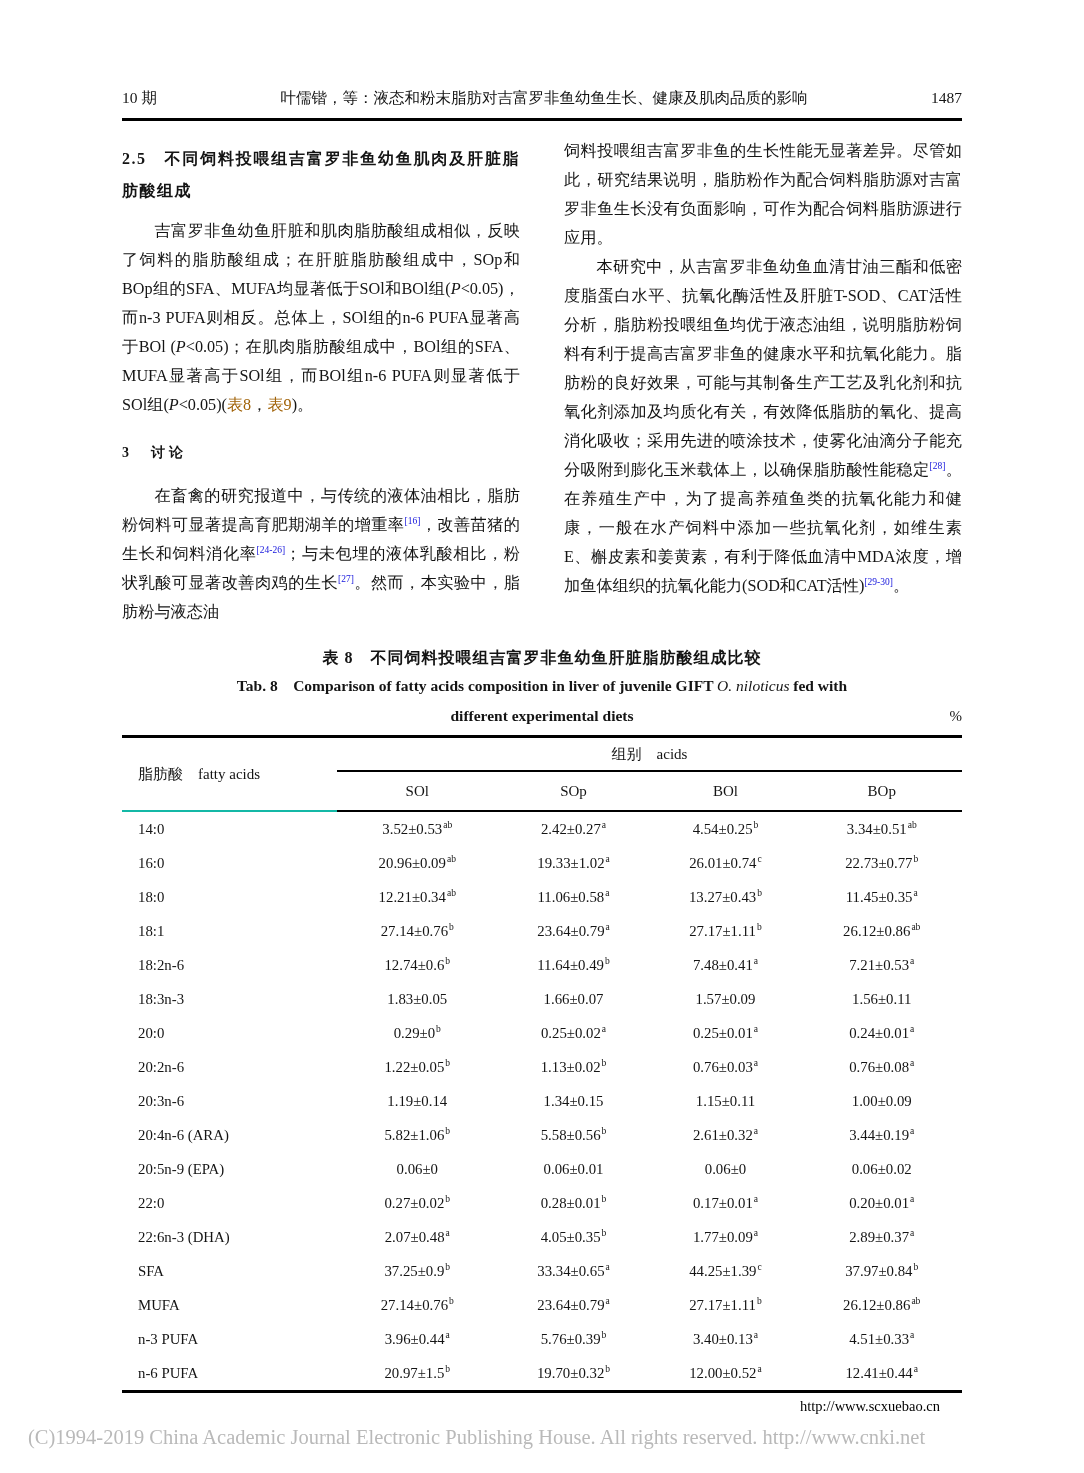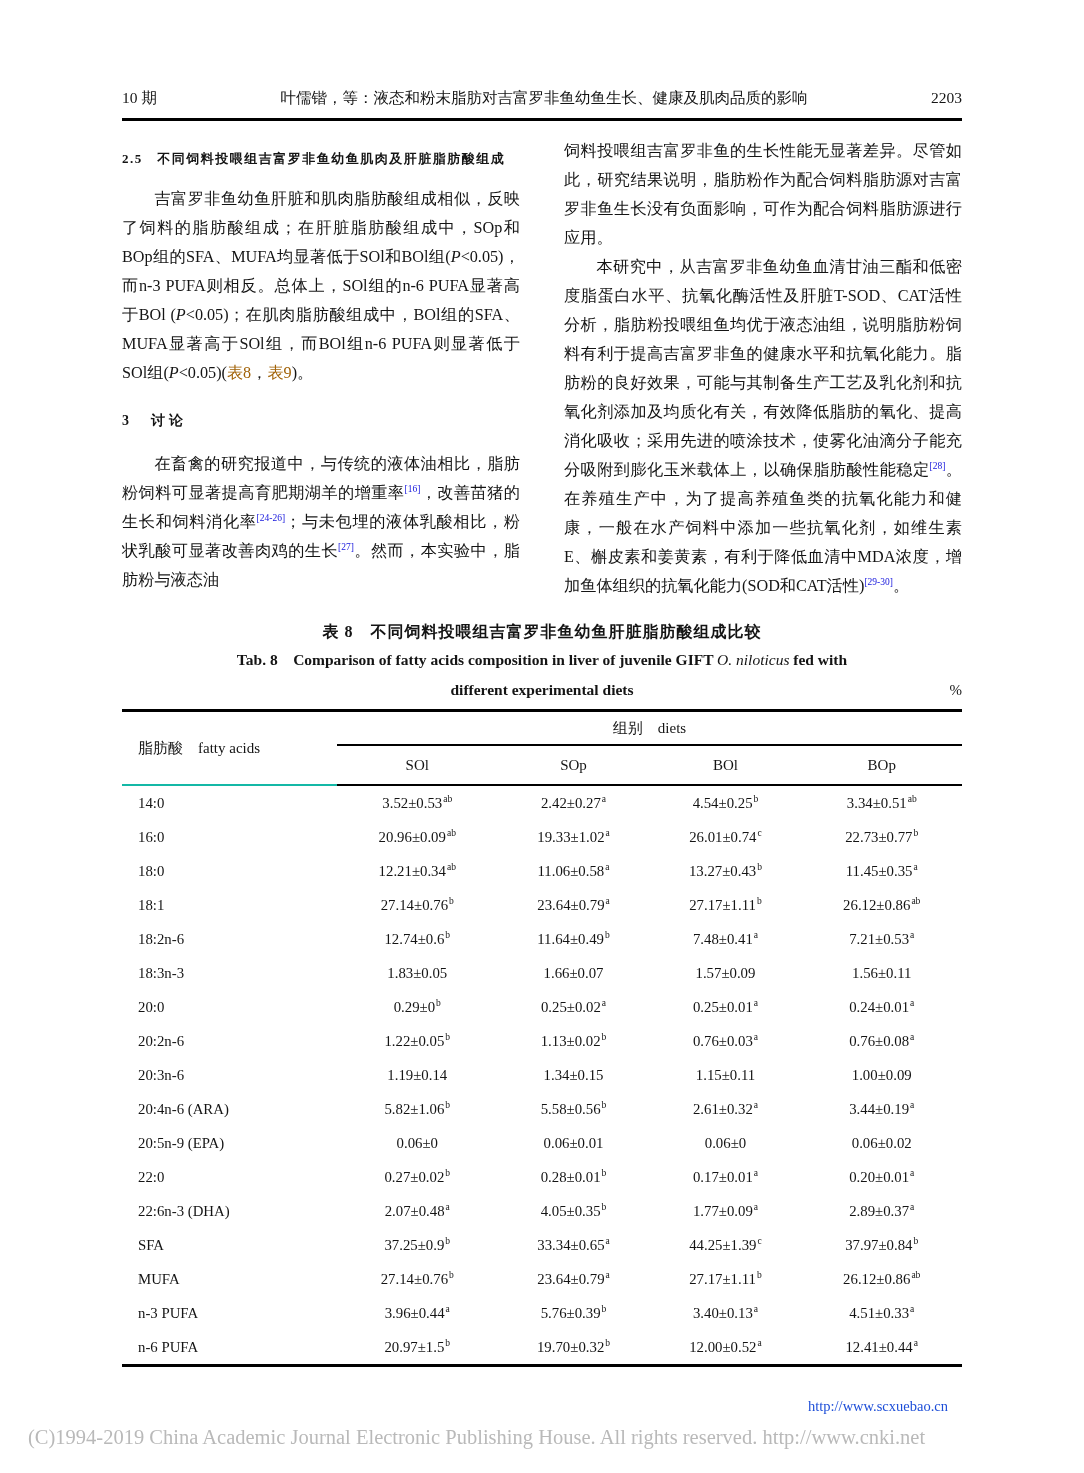--- a/index.html
+++ b/index.html
@@ -13,21 +13,21 @@
   
   .hdr{display:flex;justify-content:space-between;align-items:baseline;
        font-size:15.5px;padding-bottom:9px;border-bottom:3px solid #000;}
   .hdr .mid{flex:1;text-align:center;}
 
   
   .columns{display:flex;gap:44px;margin-top:16px;}
   .col{width:398px;}
   p.body{font-size:16.2px;line-height:29px;text-align:justify;margin:0;}
   p.indent{text-indent:2em;}
-  .sec25{font-size:13px;font-weight:bold;line-height:32px;margin:6px 0 10px 0;
+  .sec25{font-size:16px;font-weight:bold;line-height:32px;margin:6px 0 10px 0;
          letter-spacing:1.5px;text-align:justify;}
   .sec3{font-size:14px;font-weight:bold;margin:24px 0 20px 0;letter-spacing:4px;}
   sup.ref{color:#1414dc;font-size:9.5px;line-height:0;}
   .tlink{color:#a16207;}
   .ital{font-style:italic;}
   .bital{font-style:italic;font-weight:normal;}
 
   
   .table-block{margin-top:18px;}
   .cap-zh{font-size:16px;font-weight:bold;text-align:center;line-height:26px;letter-spacing:1px;}
@@ -41,33 +41,33 @@
   th.rowhead{width:198px;text-align:left;padding-left:16px;vertical-align:middle;
              border-bottom:2px solid #14b8a6;font-size:15px;}
   th.grouphead{border-bottom:2px solid #000;height:30px;font-size:15px;}
   tr.subhead th{height:36px;border-bottom:2px solid #000;font-size:15px;}
   td.label{text-align:left;padding-left:16px;height:32px;}
   td.val{text-align:center;height:32px;}
   td.val sup,th sup{font-size:9.5px;line-height:0;}
   td.val sup{margin-left:1px;}
 
   
-  .journal-link{position:absolute;right:136px;top:1398px;font-size:14.5px;color:#1d4ed8;}
+  .journal-link{position:absolute;right:144px;top:1398px;font-size:14.5px;color:#000000;}
   .watermark{position:absolute;left:28px;top:1426px;font-size:20.5px;color:#b9b9b9;
              white-space:nowrap;}
 </style>
 </head>
 <body>
 
 <div class="page">
 
   <div class="hdr">
     <span>10 期</span>
     <span class="mid">叶儒锴，等：液态和粉末脂肪对吉富罗非鱼幼鱼生长、健康及肌肉品质的影响</span>
-    <span>2203</span>
+    <span>1487</span>
   </div>
 
   <div class="columns">
     <div class="col">
       <div class="sec25">2.5　不同饲料投喂组吉富罗非鱼幼鱼肌肉及肝脏脂肪酸组成</div>
       <p class="body indent">吉富罗非鱼幼鱼肝脏和肌肉脂肪酸组成相似，反映了饲料的脂肪酸组成；在肝脏脂肪酸组成中，SOp和BOp组的SFA、MUFA均显著低于SOl和BOl组(<span class="ital">P</span>&lt;0.05)，而n-3 PUFA则相反。总体上，SOl组的n-6 PUFA显著高于BOl (<span class="ital">P</span>&lt;0.05)；在肌肉脂肪酸组成中，BOl组的SFA、MUFA显著高于SOl组，而BOl组n-6 PUFA则显著低于SOl组(<span class="ital">P</span>&lt;0.05)(<span class="tlink">表8</span>，<span class="tlink">表9</span>)。</p>
       <div class="sec3">3　讨论</div>
       <p class="body indent">在畜禽的研究报道中，与传统的液体油相比，脂肪粉饲料可显著提高育肥期湖羊的增重率<sup class="ref">[16]</sup>，改善苗猪的生长和饲料消化率<sup class="ref">[24-26]</sup>；与未包埋的液体乳酸相比，粉状乳酸可显著改善肉鸡的生长<sup class="ref">[27]</sup>。然而，本实验中，脂肪粉与液态油</p>
     </div>
     <div class="col">
@@ -81,21 +81,21 @@
     <div class="cap-en">Tab. 8　Comparison of fatty acids composition in liver of juvenile GIFT <span class="bital">O. niloticus</span> fed with</div>
     <div class="cap-row2">
       <span class="cap-en">different experimental diets</span>
       <span class="unit">%</span>
     </div>
 
     <table class="fat">
       <thead>
         <tr>
           <th class="rowhead" rowspan="2"><span>脂肪酸</span>　<span>fatty acids</span></th>
-          <th class="grouphead" colspan="4"><span>组别</span>　<span>diets</span></th>
+          <th class="grouphead" colspan="4"><span>组别</span>　<span>acids</span></th>
         </tr>
         <tr class="subhead">
           <th>SOl</th>
           <th>SOp</th>
           <th>BOl</th>
           <th>BOp</th>
         </tr>
       </thead>
       <tbody>
           <tr>

